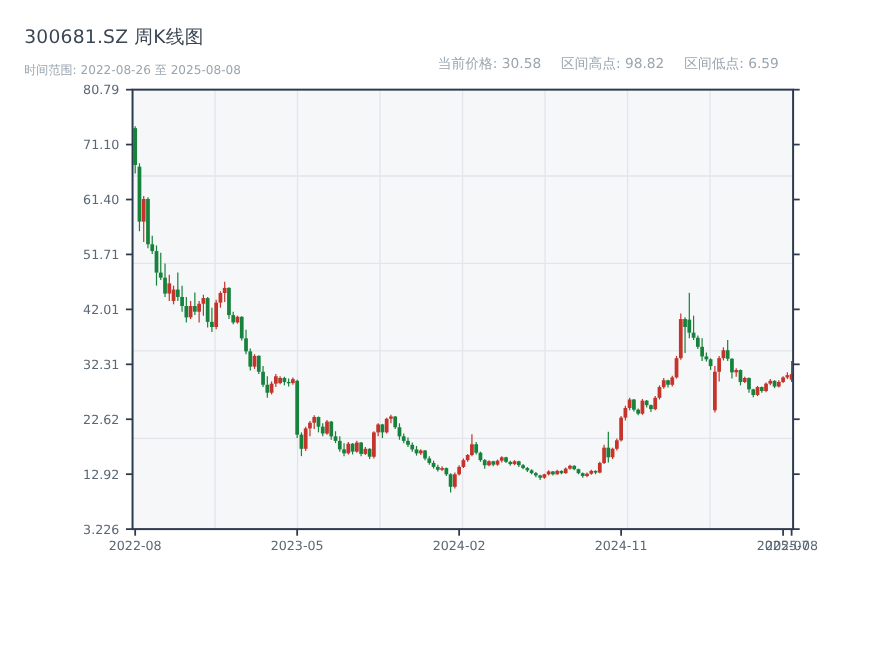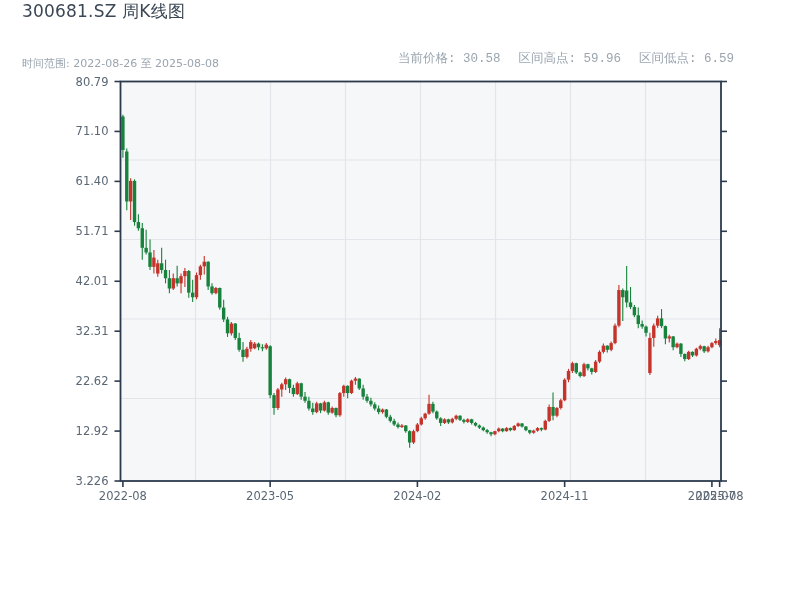--- a/index.html
+++ b/index.html
@@ -2,43 +2,43 @@
 <html><head>
 <meta charset="utf-8">
 <style>
   html,body{margin:0;padding:0;}
   body{
     width:800px;height:600px;overflow:hidden;background:#ffffff;
     font-family:"DejaVu Sans","Liberation Sans",sans-serif;
     position:relative;
   }
   .title{
-    position:absolute;left:22px;top:0;
+    position:absolute;left:22px;top:22px;
     font-size:17px;font-weight:500;color:#3b4754;letter-spacing:.2px;
   }
   .subtitle{
     position:absolute;left:22px;top:56px;
     font-size:11px;color:#9aa5af;
   }
   .stats{
     position:absolute;left:398px;top:50px;
     font-size:12.5px;color:#9aa5af;white-space:nowrap;
   }
-  .stats span{margin-right:14px;font-family:Liberation Mono, monospace;}
+  .stats span{margin-right:14px;}
   svg{position:absolute;left:0;top:0;}
   .ticklabel{font-size:11.5px;fill:#5a6774;}
 </style>
 </head>
 <body>
 
 <div class="title">300681.SZ 周K线图</div>
 <div class="subtitle">时间范围: 2022-08-26 至 2025-08-08</div>
 <div class="stats">
   <span>当前价格: 30.58</span>
-  <span>区间高点: 59.96</span>
+  <span>区间高点: 98.82</span>
   <span>区间低点: 6.59</span>
 </div>
 
 <svg id="chart" width="800" height="600" viewBox="0 0 800 600">
     <rect x="120.5" y="81.5" width="600.5" height="399.5" fill="#f6f7f9"></rect>
     <line x1="195.5" y1="81.5" x2="195.5" y2="481" stroke="#e3e5ea" stroke-width="1.2"></line>
     <line x1="270.5" y1="81.5" x2="270.5" y2="481" stroke="#e3e5ea" stroke-width="1.2"></line>
     <line x1="345.5" y1="81.5" x2="345.5" y2="481" stroke="#e3e5ea" stroke-width="1.2"></line>
     <line x1="420.5" y1="81.5" x2="420.5" y2="481" stroke="#e3e5ea" stroke-width="1.2"></line>
     <line x1="495.5" y1="81.5" x2="495.5" y2="481" stroke="#e3e5ea" stroke-width="1.2"></line>

